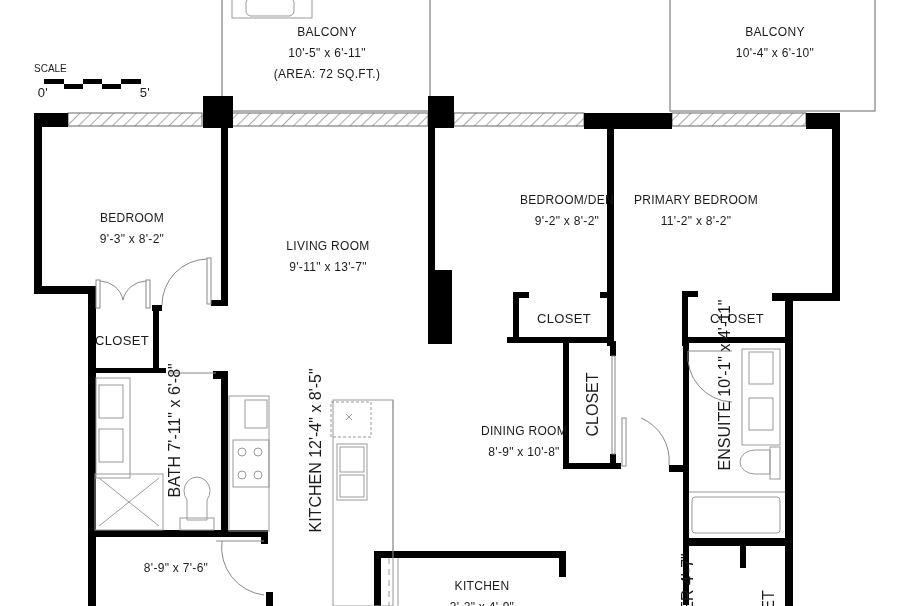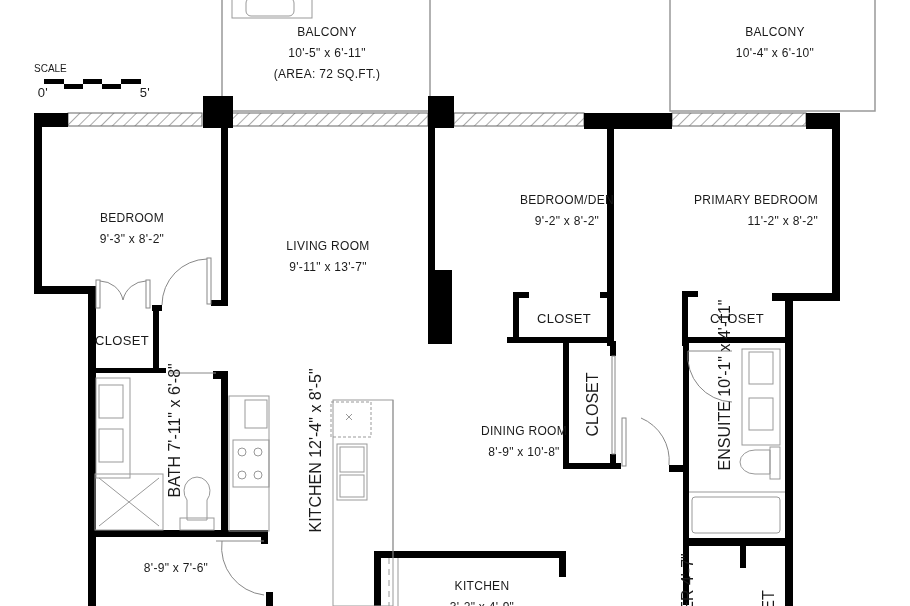--- a/index.html
+++ b/index.html
@@ -184,21 +184,21 @@
   <span class="d">9'-3" x 8'-2"</span>
 </div>
 <div class="lbl" style="left:328px;top:236px;">
   <span class="n">LIVING ROOM</span>
   <span class="d">9'-11" x 13'-7"</span>
 </div>
 <div class="lbl" style="left:547px;top:190px;margin-left:20px;">
   <span class="n">BEDROOM/DEN</span>
   <span class="d">9'-2" x 8'-2"</span>
 </div>
-<div class="lbl" style="left:756px;top:190px;text-align:right;">
+<div class="lbl" style="left:696px;top:190px;">
   <span class="n">PRIMARY BEDROOM</span>
   <span class="d">11'-2" x 8'-2"</span>
 </div>
 <div class="lbl sm" style="left:122px;top:333px;">CLOSET</div>
 <div class="lbl sm" style="left:564px;top:311px;">CLOSET</div>
 <div class="lbl sm" style="left:737px;top:311px;">CLOSET</div>
 <div class="vert sm" style="left:562px;top:396px;width:60px;transform:rotate(-90deg);">CLOSET</div>
 
 <div class="vert" style="left:119px;top:432px;width:110px;transform:rotate(-90deg);">
   <span class="n">BATH</span>

